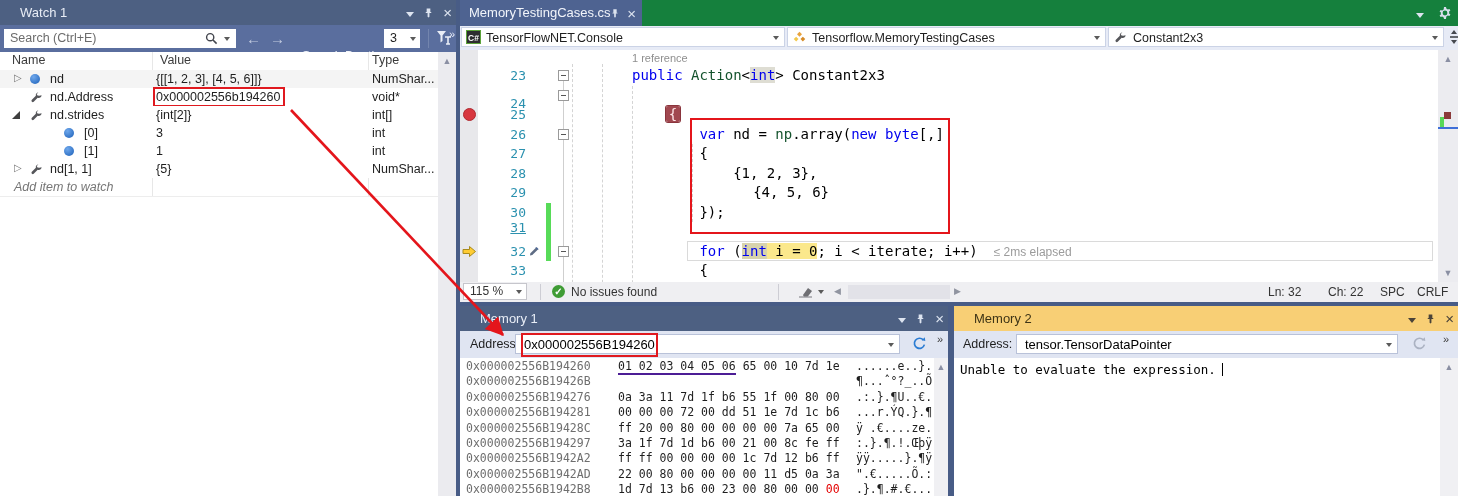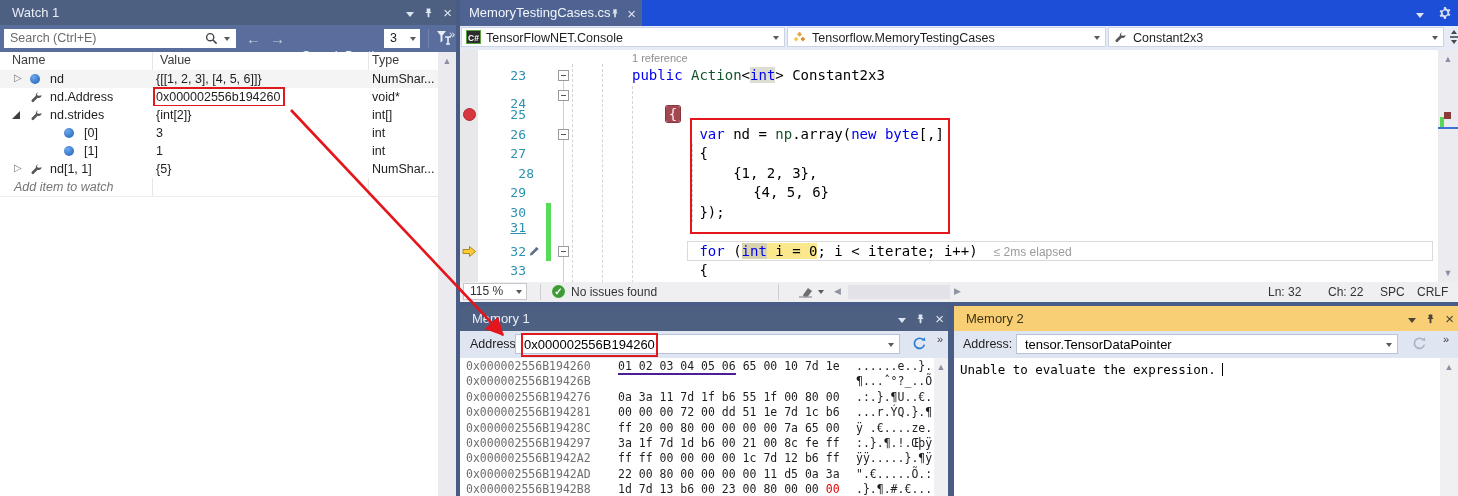--- a/index.html
+++ b/index.html
@@ -2,21 +2,21 @@
 <html><head>
 <meta charset="utf-8">
 <style>
   html,body{margin:0;padding:0}
   body{width:1458px;height:496px;position:relative;overflow:hidden;background:#485C86;
        font-family:"Liberation Sans", sans-serif;-webkit-font-smoothing:antialiased}
   .abs{position:absolute}
   
   .panel{position:absolute;background:#fff}
   .titlebar{position:absolute;left:0;right:0;top:0;height:25px;background:#4D6082;color:#E8EDF6;
-            font-size:13px;line-height:25px;padding-left:12px;box-sizing:border-box}
+            font-size:13px;line-height:25px;padding-left:20px;box-sizing:border-box}
   .tb-icons{position:absolute;right:4px;top:0;height:25px;display:flex;align-items:center;gap:9px}
   .chev-down{width:0;height:0;border-left:4px solid transparent;border-right:4px solid transparent;
              border-top:5px solid currentColor;display:inline-block}
   .icn{color:#DDE4F0;cursor:default}
   .close-x{font-size:15px;line-height:15px}
   .dd-arrow{width:0;height:0;border-left:3.5px solid transparent;border-right:3.5px solid transparent;
             border-top:4px solid #5A5A5A;display:inline-block}
   svg{display:block}
   
   .watch{left:0;top:0;width:456px;height:496px}
@@ -49,21 +49,21 @@
   .wvalue{position:absolute;left:156px;top:2px}
   .wtype{position:absolute;left:372px;top:2px}
   .redbox{outline:2px solid #E0191F;outline-offset:1px;display:inline-block;min-width:126px}
   .wadd{position:absolute;left:0;top:178px;width:438px;height:18px;border-bottom:1px solid #EDEDED;
         font-size:12.5px;color:#767676;font-style:italic}
   .wadd span{position:absolute;left:14px;top:2px}
   .wscrollbar{position:absolute;right:0;top:52px;width:18px;bottom:0;background:#EBEBEF}
   .sb-up,.sb-down{position:absolute;left:0;width:18px;text-align:center;font-size:9px;color:#8A8FA3}
   
   .editor{left:460px;top:0;width:998px;height:302px;background:transparent}
-  .tabstrip{position:absolute;left:0;top:0;right:0;height:26px;background:#1d4ed8}
+  .tabstrip{position:absolute;left:0;top:0;right:0;height:26px;background:#15803d}
   .tab{position:absolute;left:0;top:0;width:182px;height:26px;background:#4E6391;color:#F2F5FB;
        font-size:13px;line-height:26px;padding-left:9px;box-sizing:border-box}
   .tab .tb-icons{right:6px;height:26px;gap:7px}
   .strip-icons{position:absolute;right:6px;top:0;height:26px;display:flex;align-items:center;gap:14px;color:#D7DEEC}
   .navbar{position:absolute;left:0;top:26px;right:0;height:24px;background:#E7EBF6;border-bottom:1px solid #C9D1E4}
   .navcombo{position:absolute;top:1px;height:20px;background:#fff;border:1px solid #CBD3E6;
             font-size:12.5px;color:#1E1E1E;line-height:20px;box-sizing:border-box}
   .navcombo .dd-arrow{position:absolute;right:5px;top:8px}
   .navcombo .nc-text{position:absolute;left:24px;top:0;white-space:nowrap}
   .nc-icon{position:absolute;left:5px;top:3px}
@@ -311,21 +311,21 @@
         <div class="lnum" style="top: 35.5px; margin-top: 8px;">24</div>
         <div class="foldbox" style="top: 39.5px;"></div>
         <div class="lnum" style="top: 55px;">25</div>
         <div class="bpdot" style="top: 58px;"></div>
         <div class="codeline" style="top: 55px;"><span class="seg-pl">    </span><span class="seg-bpstmt">{</span></div>
         <div class="lnum" style="top: 74.5px;">26</div>
         <div class="foldbox" style="top: 78.5px;"></div>
         <div class="codeline" style="top: 74.5px;"><span class="seg-pl">        </span><span class="seg-kw">var</span><span class="seg-pl"> nd = </span><span class="seg-type">np</span><span class="seg-pl">.array(</span><span class="seg-kw">new</span><span class="seg-pl"> </span><span class="seg-kw">byte</span><span class="seg-pl">[,]</span></div>
         <div class="lnum" style="top: 94px;">27</div>
         <div class="codeline" style="top: 94px;"><span class="seg-pl">        {</span></div>
-        <div class="lnum" style="top: 113.5px; padding-left: 8px;">28</div>
+        <div class="lnum" style="top: 113.5px;">28</div>
         <div class="codeline" style="top: 113.5px;"><span class="seg-pl">            {1, 2, 3},</span></div>
         <div class="lnum" style="top: 133px;">29</div>
         <div class="codeline" style="top: 133px; margin-left: 20px;"><span class="seg-pl">            {4, 5, 6}</span></div>
         <div class="greenbar" style="top: 152.5px;"></div>
         <div class="lnum" style="top: 152.5px;">30</div>
         <div class="codeline" style="top: 152.5px;"><span class="seg-pl">        });</span></div>
         <div class="greenbar" style="top: 172px;"></div>
         <div class="lnum" style="top: 168px; text-decoration: underline;">31</div>
         <div class="codeline" style="top: 172px;"></div>
         <div class="curbox" style="top: 191px;"></div>

